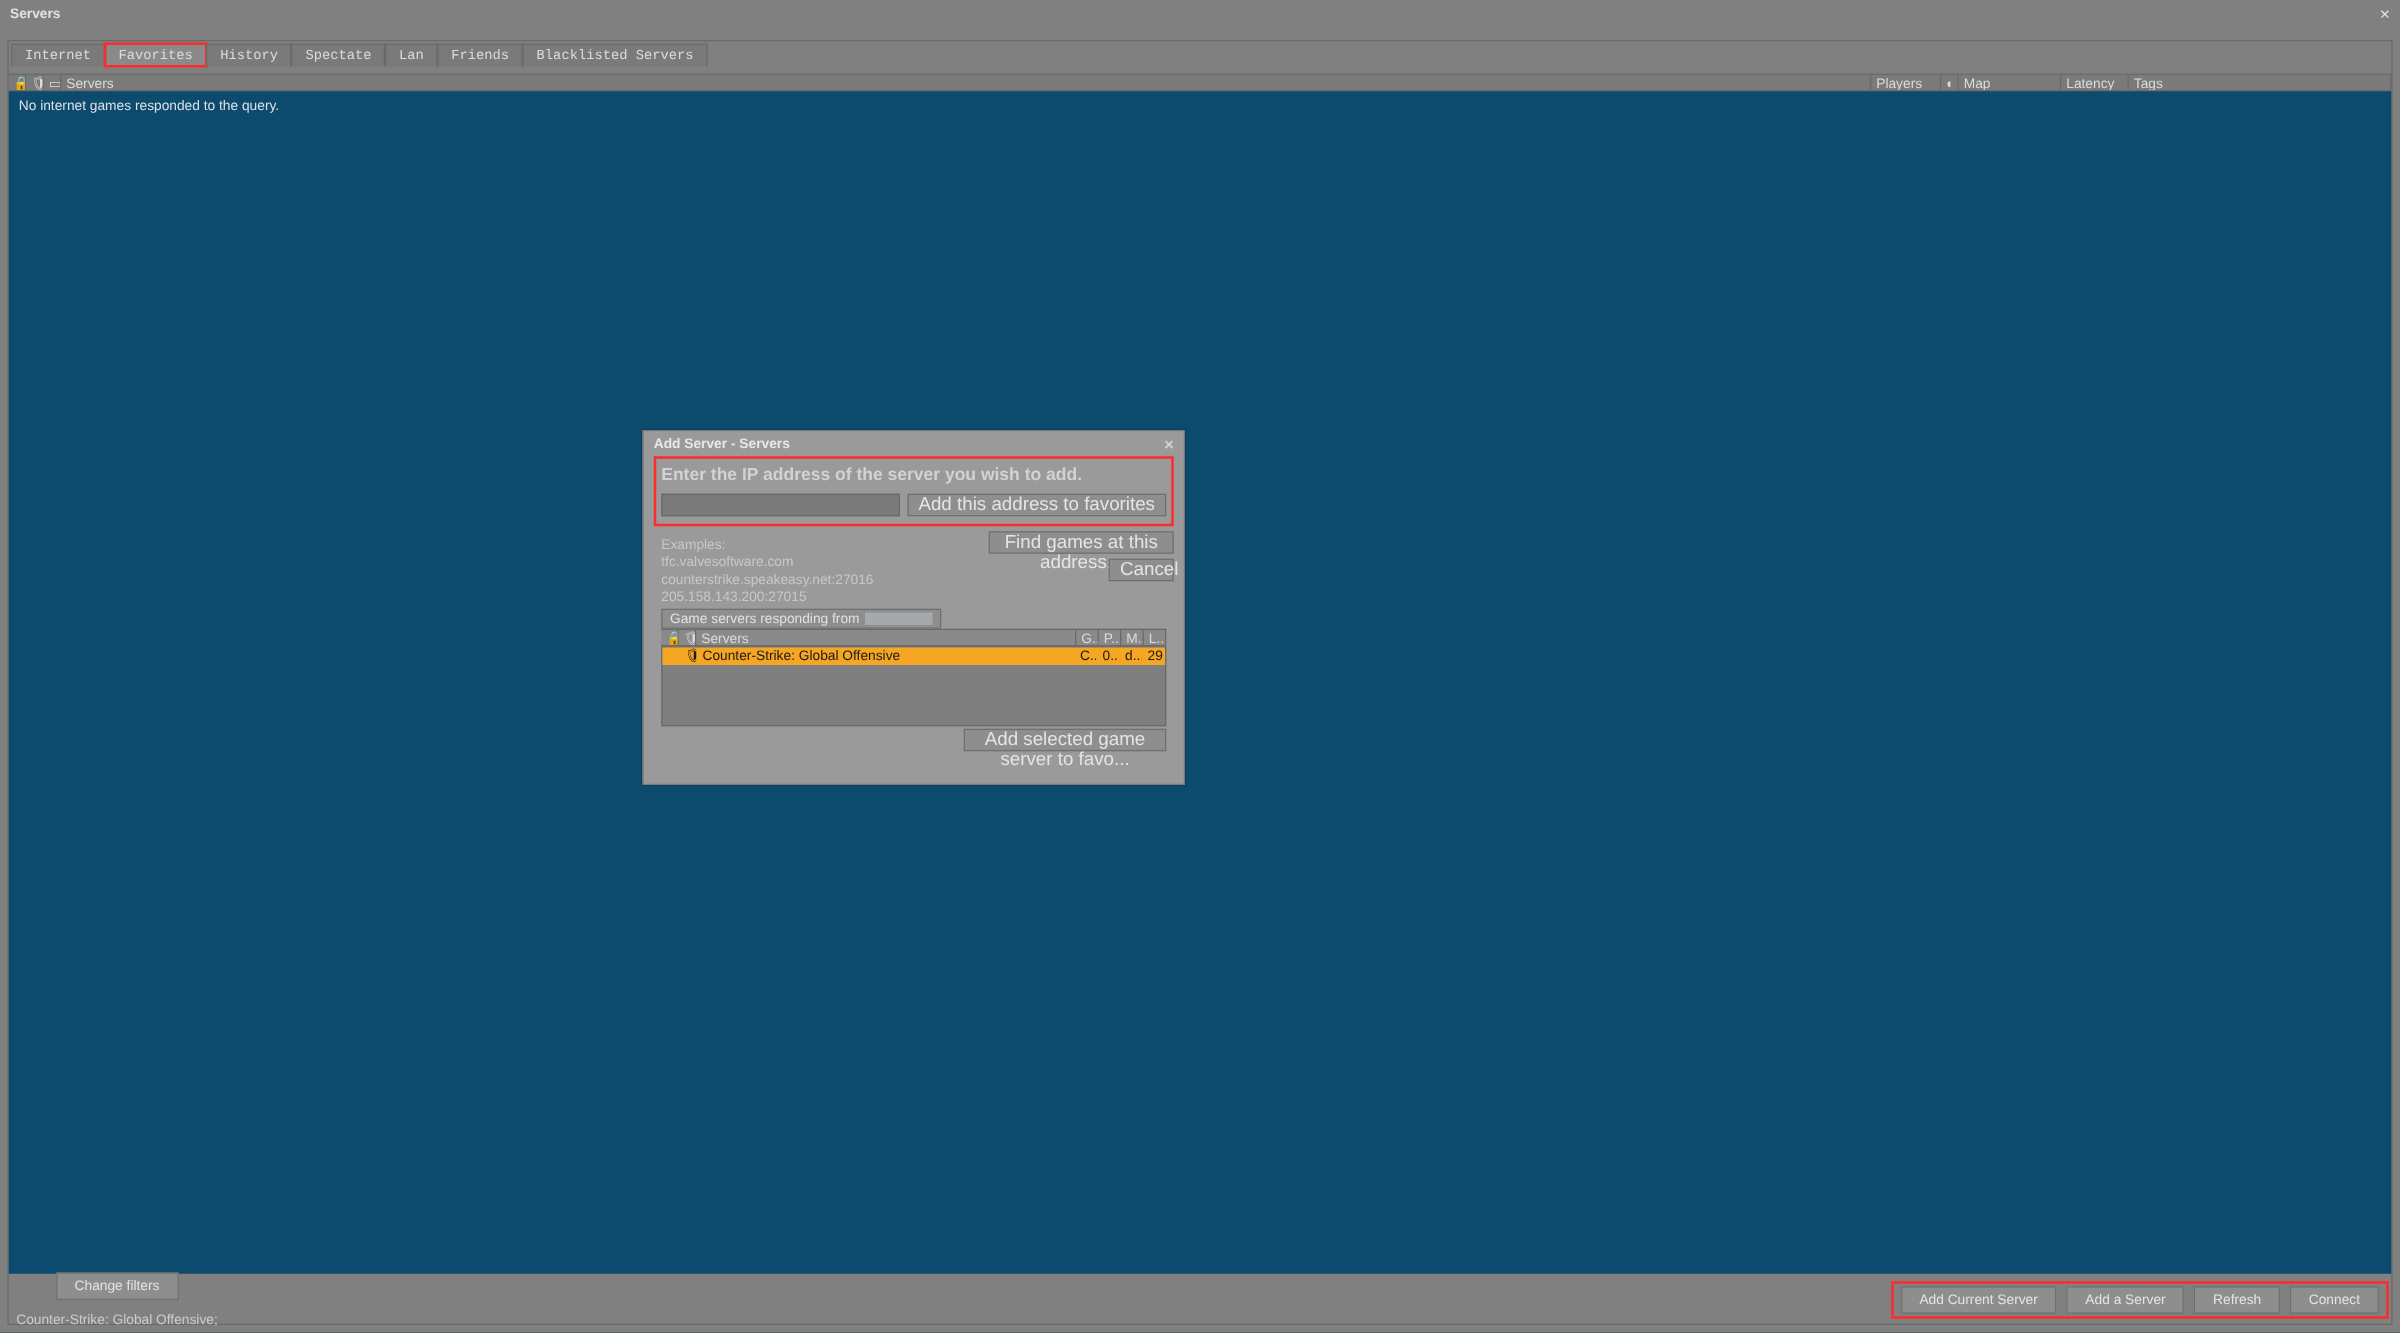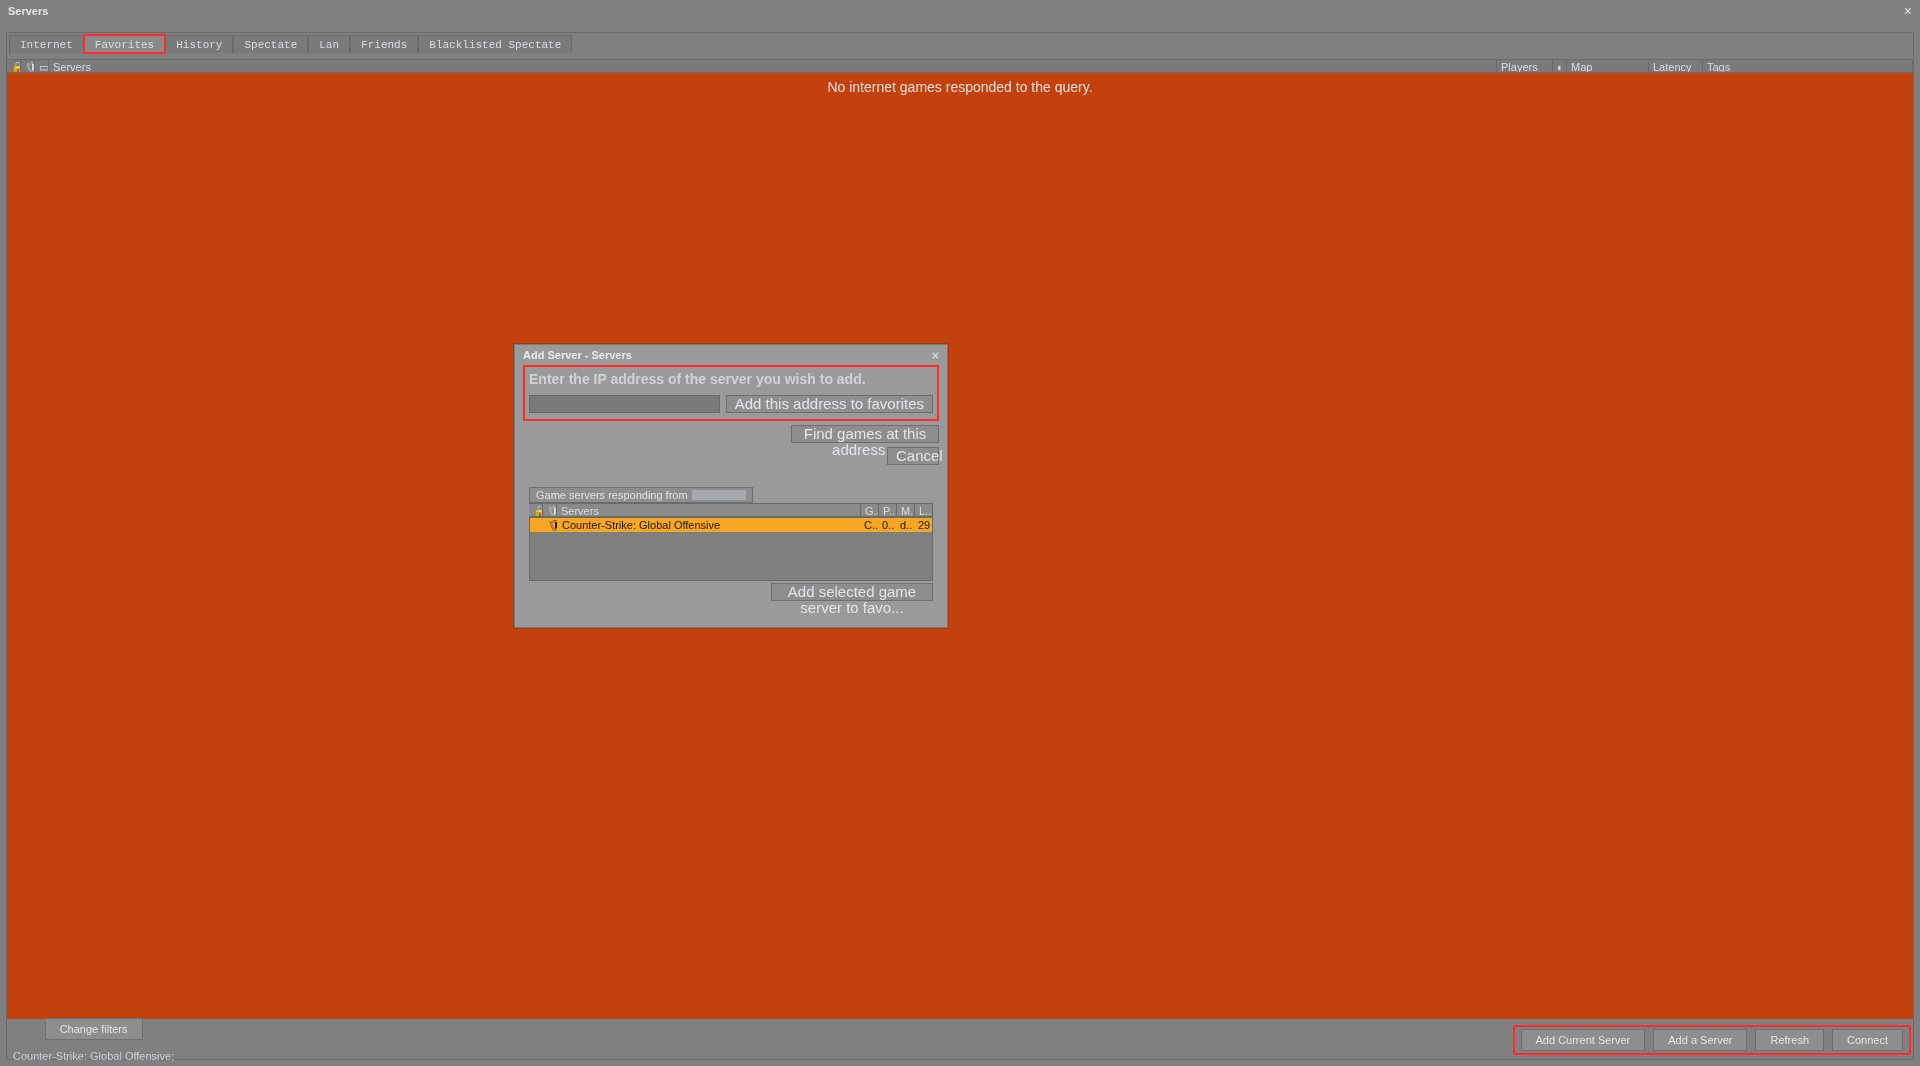--- a/index.html
+++ b/index.html
@@ -26,21 +26,21 @@
   .col-vac  { width: 14px; }
   .col-flag { width: 14px; }
   .col-srv  { flex: 1 1 auto; }
   .col-plyr { width: 56px; }
   .col-bot  { width: 14px; }
   .col-map  { width: 82px; }
   .col-lat  { width: 54px; }
   .col-tags { width: 210px; }
 
   
-  .list-body { position: absolute; left: 0; right: 0; top: 40px; bottom: 40px; background: #c2410c; padding: 6px 8px; color: #dde0e4; font-size: 14px; text-align: center; }
+  .list-body { position: absolute; left: 0; right: 0; top: 40px; bottom: 40px; background: #0c4a6e; padding: 6px 8px; color: #dde0e4; font-size: 11px; }
 
   
   .bottombar { position: absolute; left: 0; right: 0; bottom: 0; height: 38px; display: flex; align-items: center; justify-content: space-between; padding: 0 6px; }
   .btn { height: 22px; line-height: 20px; padding: 0 14px; background: #8e8e8e; border: 1px solid #6f6f6f; color: #e2e5e8; font-size: 11px; cursor: pointer; }
   .bottom-left { display: flex; align-items: center; gap: 10px; flex-direction: column; }
   .bottom-right { display: flex; align-items: center; gap: 8px; }
   .bottom-right.hl { outline: 2px solid #ff2a2a; outline-offset: 2px; padding: 0 4px; }
   .game-label { color: #c8cdd1; }
 
   
@@ -96,21 +96,21 @@
 
 <div class="mainframe">
 
   <div class="tabs">
     <div class="tab">Internet</div>
     <div class="tab active hl">Favorites</div>
     <div class="tab">History</div>
     <div class="tab">Spectate</div>
     <div class="tab">Lan</div>
     <div class="tab">Friends</div>
-    <div class="tab">Blacklisted Spectate</div>
+    <div class="tab">Blacklisted Servers</div>
   </div>
 
   <div class="colhdr">
     <div class="cell col-lock">🔒</div>
     <div class="cell col-vac">🛡</div>
     <div class="cell col-flag">▭</div>
     <div class="cell col-srv">Servers</div>
     <div class="cell col-plyr">Players</div>
     <div class="cell col-bot">◐</div>
     <div class="cell col-map">Map</div>
@@ -149,20 +149,26 @@
       <input class="ip-input" type="text" value="" style="">
       <button class="btn btn-sm">Add this address to favorites</button>
     </div>
   </div>
 
   <div class="sub-actions">
     <button class="btn btn-sm" style="width:148px;text-align:center;">Find games at this address...</button>
     <button class="btn btn-sm" style="width:52px;text-align:center;">Cancel</button>
   </div>
 
+  <div class="examples">
+    <div>Examples:</div>
+    <div>tfc.valvesoftware.com</div>
+    <div>counterstrike.speakeasy.net:27016</div>
+    <div>205.158.143.200:27015</div>
+  </div>
 
   <div class="resp-label">
     <span>Game servers responding from</span>
     <span class="smudge"></span>
   </div>
 
   <div class="mini-hdr">
     <div class="cell mc-lock">🔒</div>
     <div class="cell mc-vac">🛡</div>
     <div class="cell mc-srv">Servers</div>

